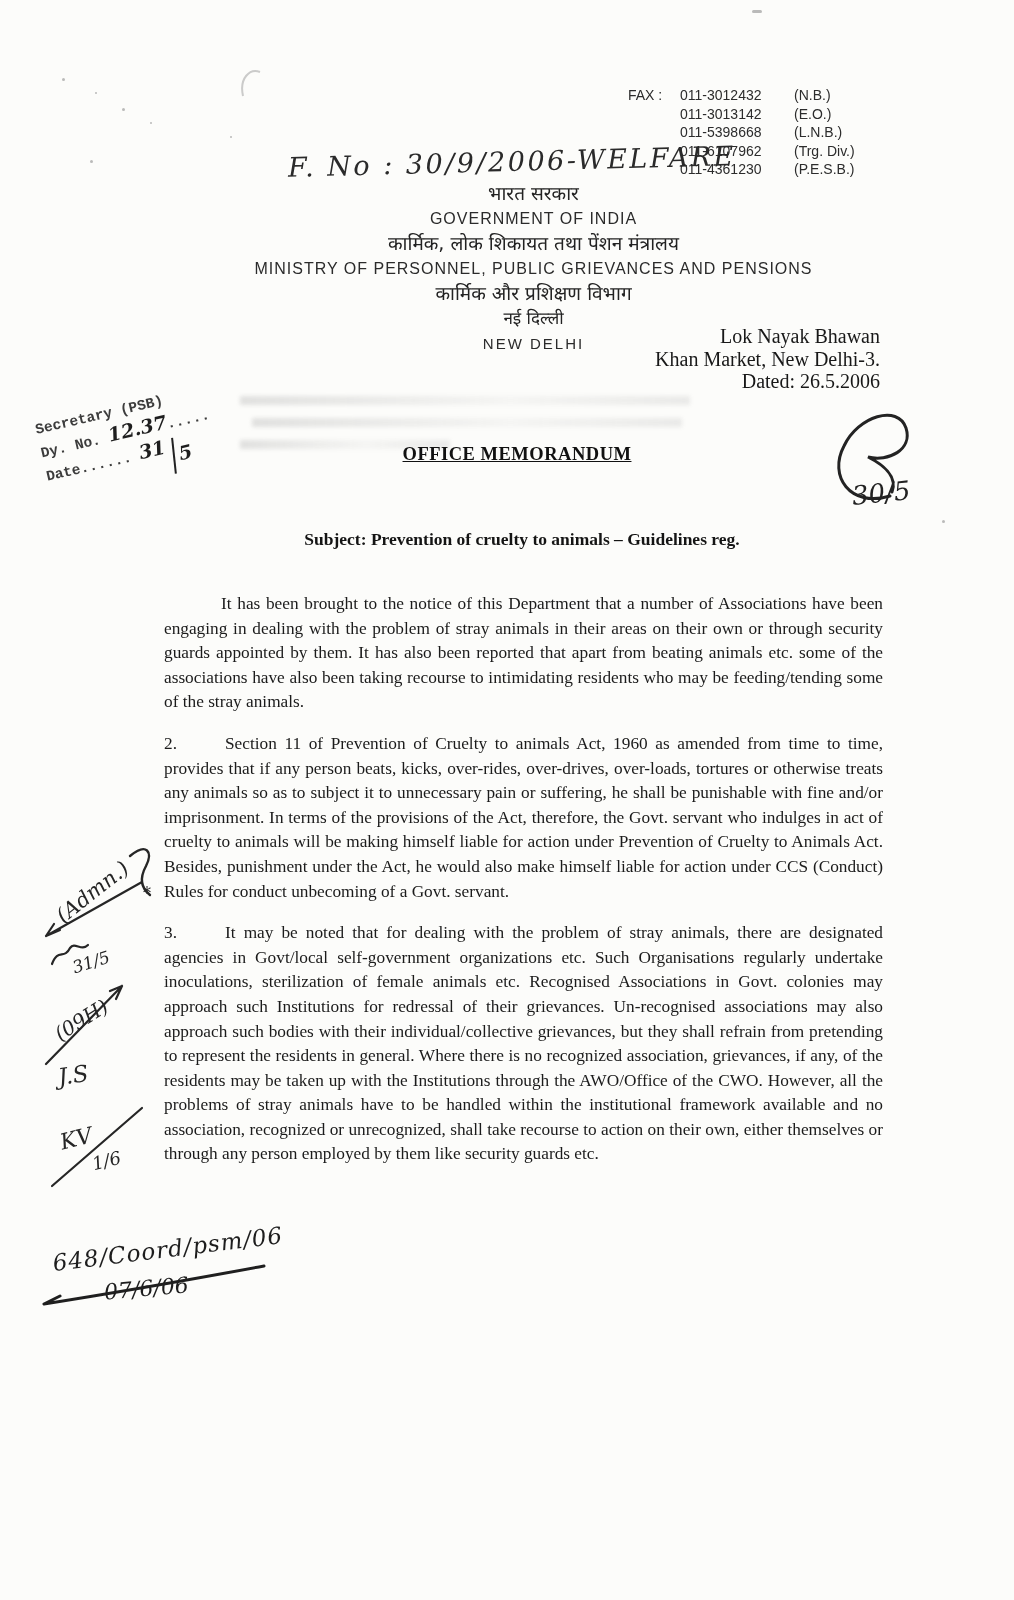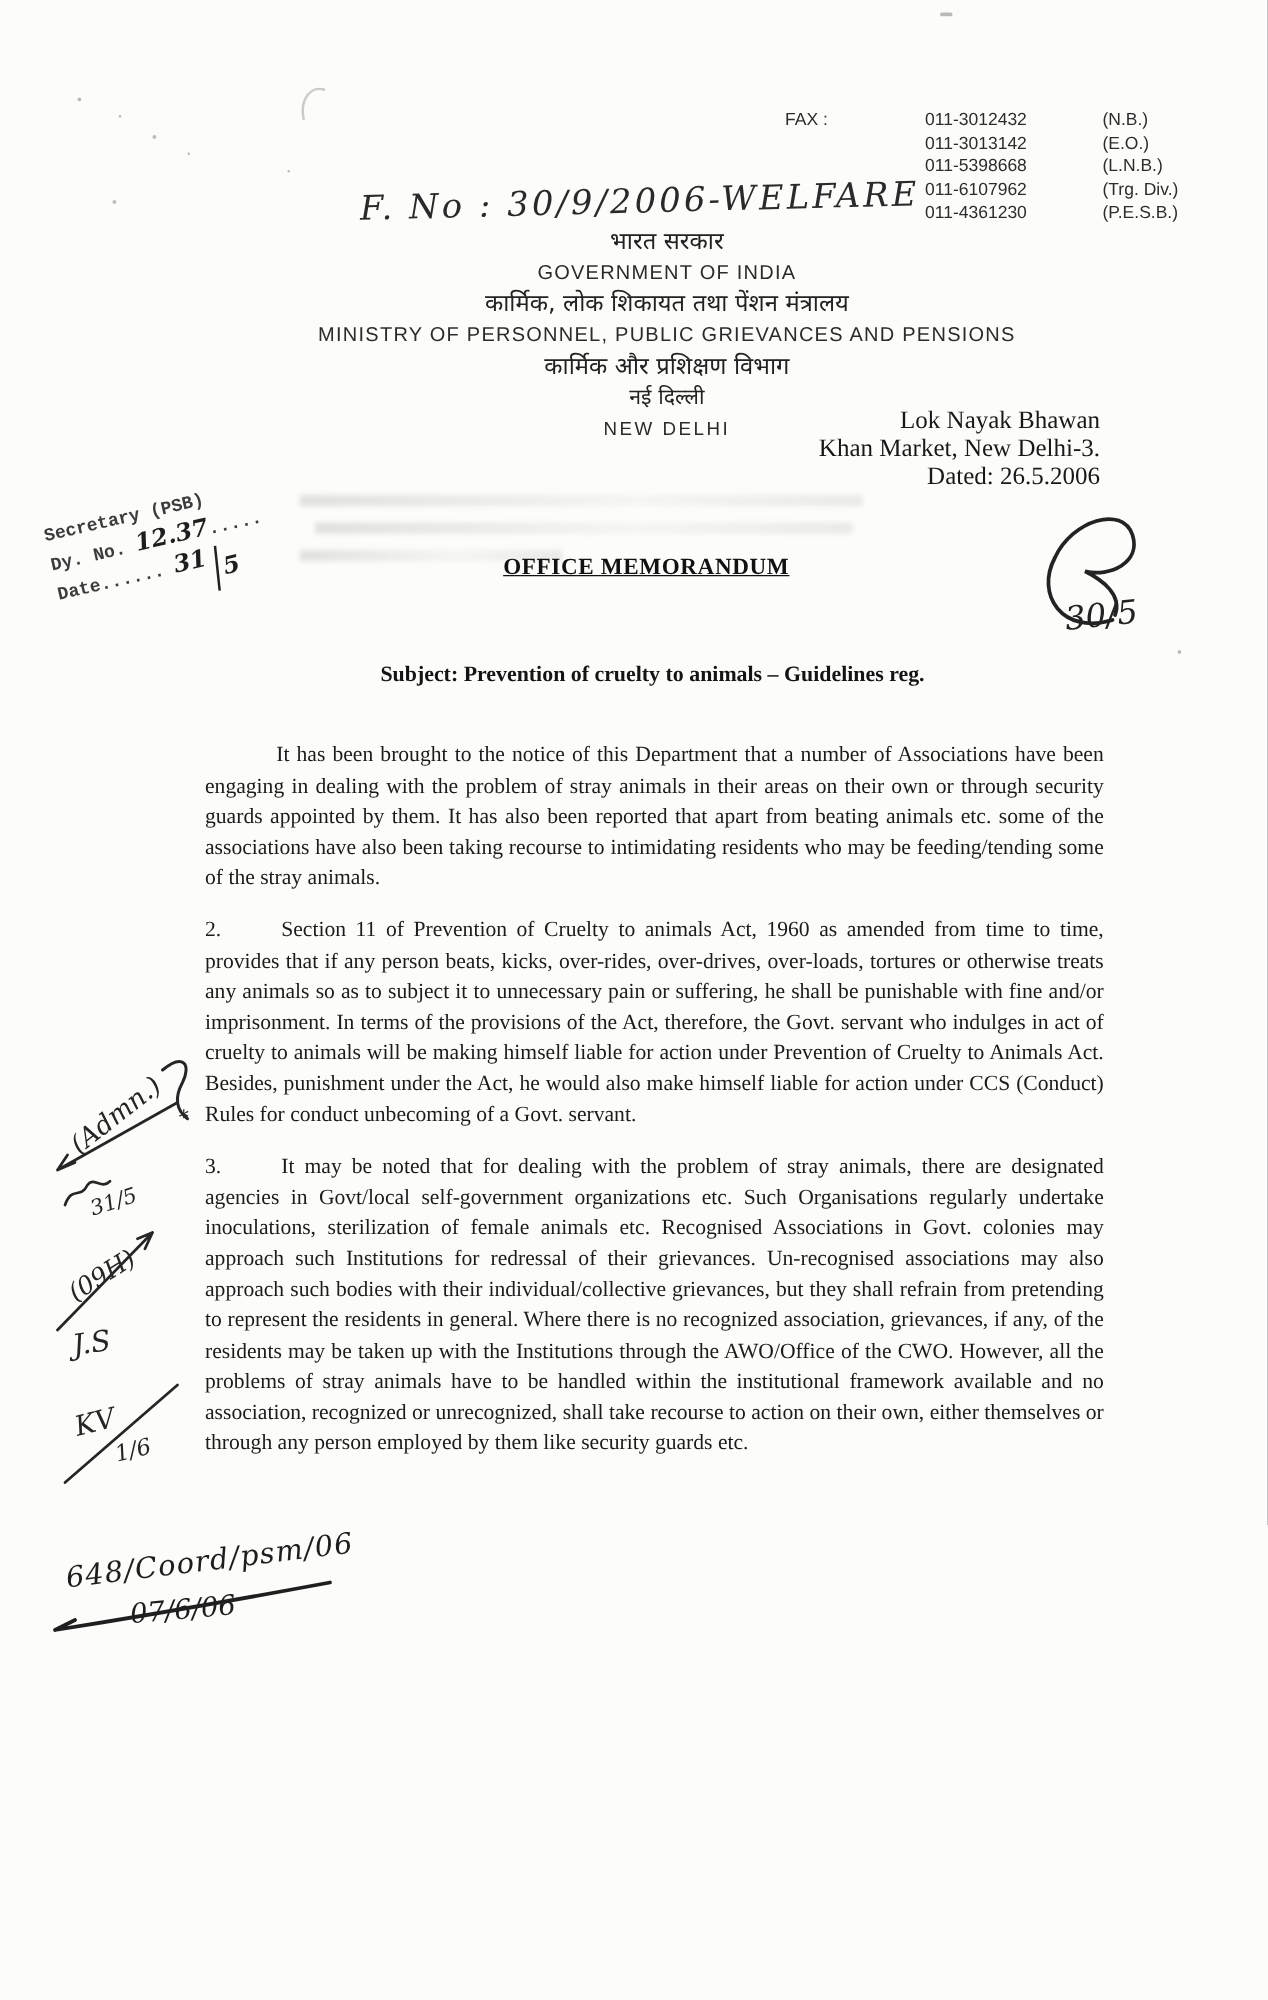--- a/index.html
+++ b/index.html
@@ -6,24 +6,24 @@
   .page {
     position:relative; width:1014px; height:1600px; margin:0 auto;
     background:#fcfcfa; overflow:hidden;
     font-family:"Liberation Serif", serif; color:#1c1c1c;
   }
 
   
   .fax { position:absolute; left:628px; top:86px;
          font-family:"Liberation Sans", sans-serif; font-size:14px;
          line-height:18.6px; color:#2c2c2c; }
-  .fax-row { display:flex;gap:40px; }
+  .fax-row { display:flex; }
   .fax-prefix { width:52px; }
-  .fax-num { width:96px;margin-left:20px; }
-  .fax-suffix { margin-left:6px; }
+  .fax-num { width:96px; }
+  .fax-suffix { margin-left:18px; }
 
   
   .hw { font-family:"DejaVu Serif", serif; font-style:italic; color:#222; }
   .fno { position:absolute; left:288px; top:146px; font-size:27px;
          letter-spacing:2.5px; transform:rotate(-1.5deg); color:#2a2a2a; }
 
   
   .header { position:absolute; left:0; top:181px; width:985px; text-align:center;padding-left:41px; }
   .header .hi { font-family:"DejaVu Sans","Liberation Sans",sans-serif;
                 font-size:19px; line-height:25px; color:#222; }

